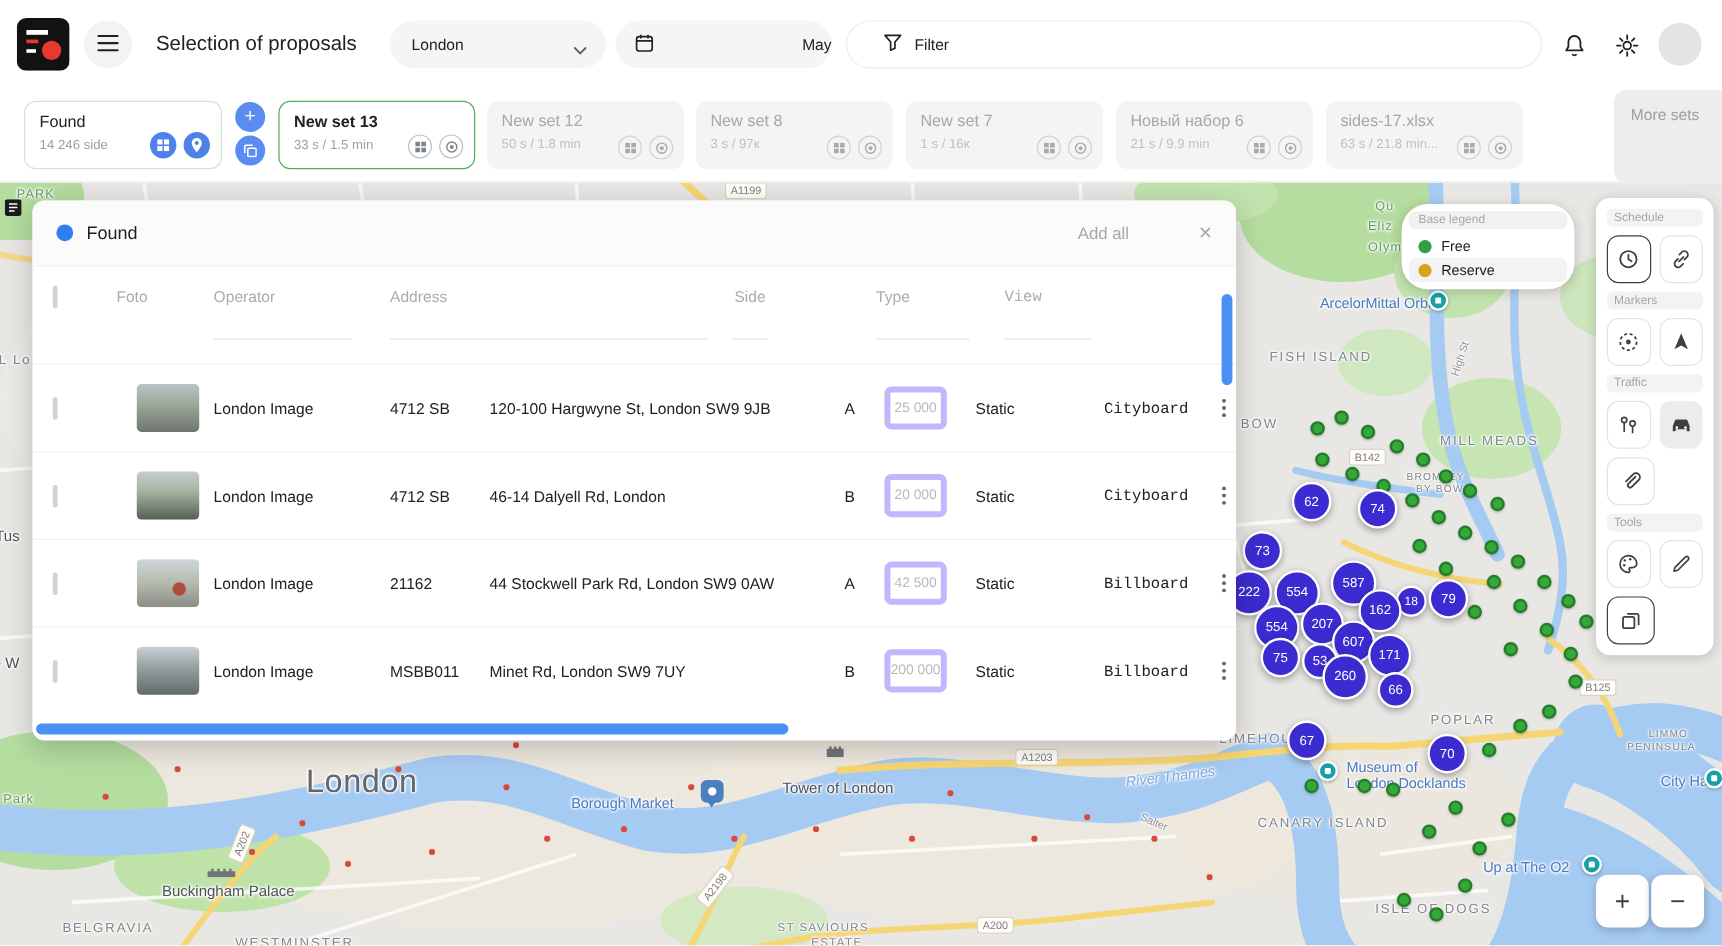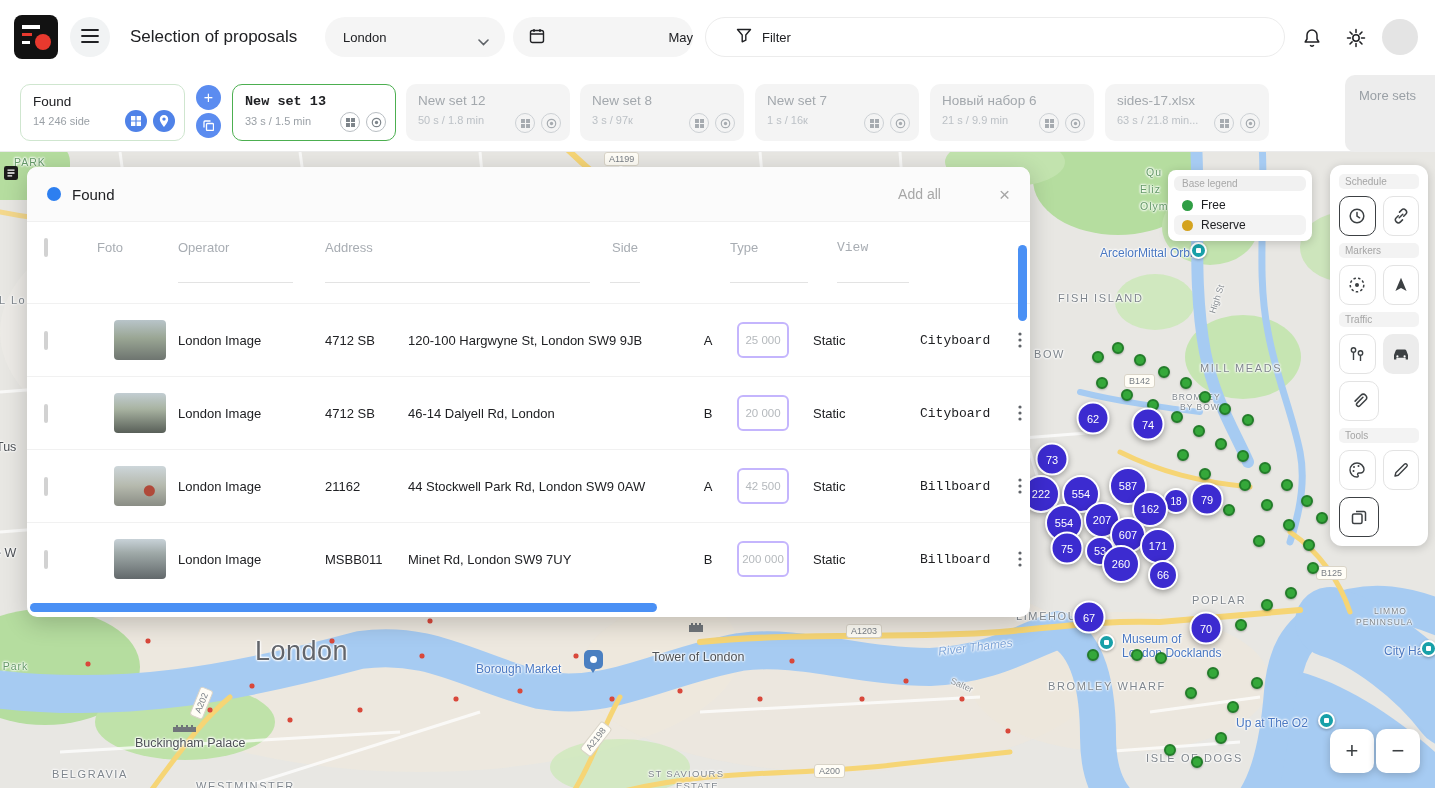--- a/index.html
+++ b/index.html
@@ -22,21 +22,21 @@
   .gear{left:1344px;}
   .avatar{position:absolute;left:1382px;top:19px;width:36px;height:36px;border-radius:50%;background:#e4e4e4;}
 
   
   .sets-row{position:absolute;top:75px;left:0;width:100%;height:77px;background:#fff;border-bottom:1px solid #ebebeb;z-index:40;}
   .set-card{position:absolute;top:9px;width:164px;height:57px;border-radius:10px;padding:9px 10px 8px 12px;cursor:pointer;}
   .set-card .set-title{font-size:13.5px;color:#202124;}
   .set-card .set-meta{font-size:11px;color:#9aa0a6;margin-top:6px;}
   .set-card.found{left:20px;width:165px;background:#fff;border:1px solid #cfe6cf;}
   .set-card.active{background:#fff;border:1.5px solid #4caf50;}
-  .set-card.active .set-title{font-weight:600;font-family:Liberation Mono, monospace;}
+  .set-card.active .set-title{font-weight:600;}
   .set-card.inactive{background:#f4f4f4;}
   .set-card.inactive .set-title{color:#a3a8ad;}
   .set-card.inactive .set-meta{color:#bcc1c6;}
   .set-actions{position:absolute;right:9px;bottom:8px;display:flex;gap:6px;}
   .mini-blue{width:22px;height:22px;border-radius:50%;background:#4f82e8;color:#fff;display:flex;align-items:center;justify-content:center;}
   .ico-circle{width:20px;height:20px;border-radius:50%;border:1px solid #b9bec3;color:#7d848a;display:flex;align-items:center;justify-content:center;background:#fff;}
   .set-card.inactive .ico-circle{border-color:#cdd1d5;color:#a6abb0;background:transparent;}
   .round-blue{position:absolute;left:196px;width:25px;height:25px;border-radius:50%;background:#5b8cf0;color:#fff;display:flex;align-items:center;justify-content:center;font-size:16px;}
   .round-blue.add{top:10px;}
   .round-blue.dup{top:38px;}
@@ -61,21 +61,21 @@
   .cluster{position:absolute;background:#3c2bd0;border:2px solid #fff;border-radius:50%;color:#fff;display:flex;align-items:center;justify-content:center;font-size:11px;box-shadow:0 2px 6px rgba(0,0,0,.35);transform:translate(-50%,-50%);z-index:4;cursor:pointer;}
   .poi-pin{position:absolute;width:19px;height:19px;border-radius:5px;background:#4a7fc1;color:#4a7fc1;z-index:3;}
   .poi-pin::before{content:'';position:absolute;left:6px;top:6px;width:7px;height:7px;border-radius:50%;background:#fff;}
   .poi-pin::after{content:'';position:absolute;left:5px;bottom:-8px;border:4px solid transparent;border-top:6px solid currentColor;}
   .poi-round{position:absolute;width:17px;height:17px;border-radius:50%;background:#18a0a8;border:2px solid #fff;box-shadow:0 1px 3px rgba(0,0,0,.3);z-index:3;}
   .poi-round::before{content:'';position:absolute;left:4px;top:4px;width:5px;height:5px;background:#fff;border-radius:1px;}
   .poi-glyph{position:absolute;z-index:3;}
   .map-note{position:absolute;left:4px;top:14px;z-index:3;}
 
   
-  .legend{position:absolute;left:1168px;top:18px;width:144px;background:#fff;border-radius:8px;box-shadow:0 2px 10px rgba(0,0,0,.18);padding:6px;z-index:10;}
+  .legend{position:absolute;left:1168px;top:18px;width:144px;background:#fff;border-radius:22px;box-shadow:0 2px 10px rgba(0,0,0,.18);padding:6px;z-index:10;}
   .legend-title{background:#f1f1f1;color:#a8a8a8;font-size:10px;border-radius:6px;padding:2px 8px;margin-bottom:4px;}
   .legend-row{display:flex;align-items:center;gap:8px;padding:3px 8px;border-radius:6px;font-size:12px;color:#202124;}
   .legend-row.rowbg{background:#f3f3f3;}
   .ldot{width:11px;height:11px;border-radius:50%;}
   .ldot.free{background:#2f9e44;}
   .ldot.reserve{background:#d4a31f;}
 
   
   .tools-panel{position:absolute;left:1330px;top:13px;width:98px;background:#fff;border-radius:12px;box-shadow:0 2px 10px rgba(0,0,0,.18);padding:9px;display:flex;flex-direction:column;gap:7px;z-index:10;}
   .tool-label{background:#f3f3f3;color:#a5a5a5;font-size:10px;border-radius:5px;padding:2px 6px;}
@@ -109,21 +109,21 @@
   .c-view{width:112px;padding-left:22px;font-family:Liberation Mono, monospace;}
   .c-menu{width:20px;display:flex;justify-content:center;}
   .fline{height:1px;background:#e3e3e3;margin-top:27px;}
   .cb{width:20px;height:20px;border:2px solid #d2d2d2;border-radius:5px;background:#fff;margin-left:17px;cursor:pointer;}
   .trow{display:flex;align-items:center;height:73px;border-top:1px solid #f1f1f1;font-size:13px;color:#202124;}
   .thumb{width:52px;height:40px;border-radius:4px;margin-left:17px;cursor:pointer;}
   .ph1{background:linear-gradient(180deg,#b8c4c9 0%,#9aa694 45%,#6e7570 100%);}
   .ph2{background:linear-gradient(180deg,#c2cdd2 0%,#a8b3a1 40%,#585f58 100%);}
   .ph3{background:radial-gradient(circle at 68% 62%, #b04a3a 0 5px, transparent 6px),linear-gradient(180deg,#cdd6da 0%,#b5b9ad 50%,#8a8d85 100%);}
   .ph4{background:linear-gradient(180deg,#c8d2d8 0%,#9fa9a8 35%,#62686b 100%);}
-  .pricebox{width:52px;height:36px;border:2px solid #c4b5fd;border-radius:6px;display:flex;align-items:center;justify-content:center;color:#b5b9bd;font-size:11.5px;white-space:nowrap;}
+  .pricebox{width:52px;height:36px;border:5px solid #c4b5fd;border-radius:6px;display:flex;align-items:center;justify-content:center;color:#b5b9bd;font-size:11.5px;white-space:nowrap;}
   .vscroll{position:absolute;right:3px;top:78px;width:9px;height:76px;background:#4a90f5;border-radius:5px;z-index:5;cursor:pointer;}
   .hscroll{position:absolute;left:3px;bottom:5px;width:627px;height:9px;background:#4a90f5;border-radius:5px;z-index:5;cursor:pointer;}
 </style>
 </head>
 <body>
 
 <div class="app">
 
   <header class="topbar">
     <div class="logo">
@@ -392,21 +392,21 @@
     <div class="ml ml-poi" style="left:476px;top:510px">Borough Market</div>
     <div class="poi-pin" style="left:584px;top:498px"></div>
     <div class="poi-glyph" style="left:688px;top:466px"><svg width="16" height="11" viewBox="0 0 16 11">
           <path d="M1 11V4h2V2h2v2h2V2h2v2h2V2h2v2h2v7z" fill="#70757a"></path>
         </svg></div>
     <div class="ml ml-place" style="left:652px;top:498px">Tower of London</div>
     <div class="ml ml-area sm" style="left:648px;top:616px">ST SAVIOURS</div>
     <div class="ml ml-area sm" style="left:676px;top:628px">ESTATE</div>
     <div class="ml ml-area" style="left:1016px;top:458px">LIMEHOUSE</div>
     <div class="ml ml-river" style="left:938px;top:488px">River Thames</div>
-    <div class="ml ml-area" style="left:1048px;top:528px">BROMLEY WHARF</div>
+    <div class="ml ml-area" style="left:1048px;top:528px">CANARY ISLAND</div>
     <div class="ml ml-area" style="left:1192px;top:442px">POPLAR</div>
     <div class="ml ml-area" style="left:1146px;top:600px">ISLE OF DOGS</div>
     <div class="ml ml-area xs" style="left:1374px;top:454px">LIMMO</div>
     <div class="ml ml-area xs" style="left:1356px;top:465px">PENINSULA</div>
     <div class="ml ml-poi" style="left:1384px;top:492px">City Hall</div>
     <div class="poi-round" style="left:1420px;top:488px"></div>
     <div class="ml ml-poi" style="left:1236px;top:564px">Up at The O2</div>
     <div class="poi-round" style="left:1318px;top:560px"></div>
     <div class="poi-round" style="left:1098px;top:482px"></div>
     <div class="ml ml-poi" style="left:1122px;top:480px">Museum of</div>

